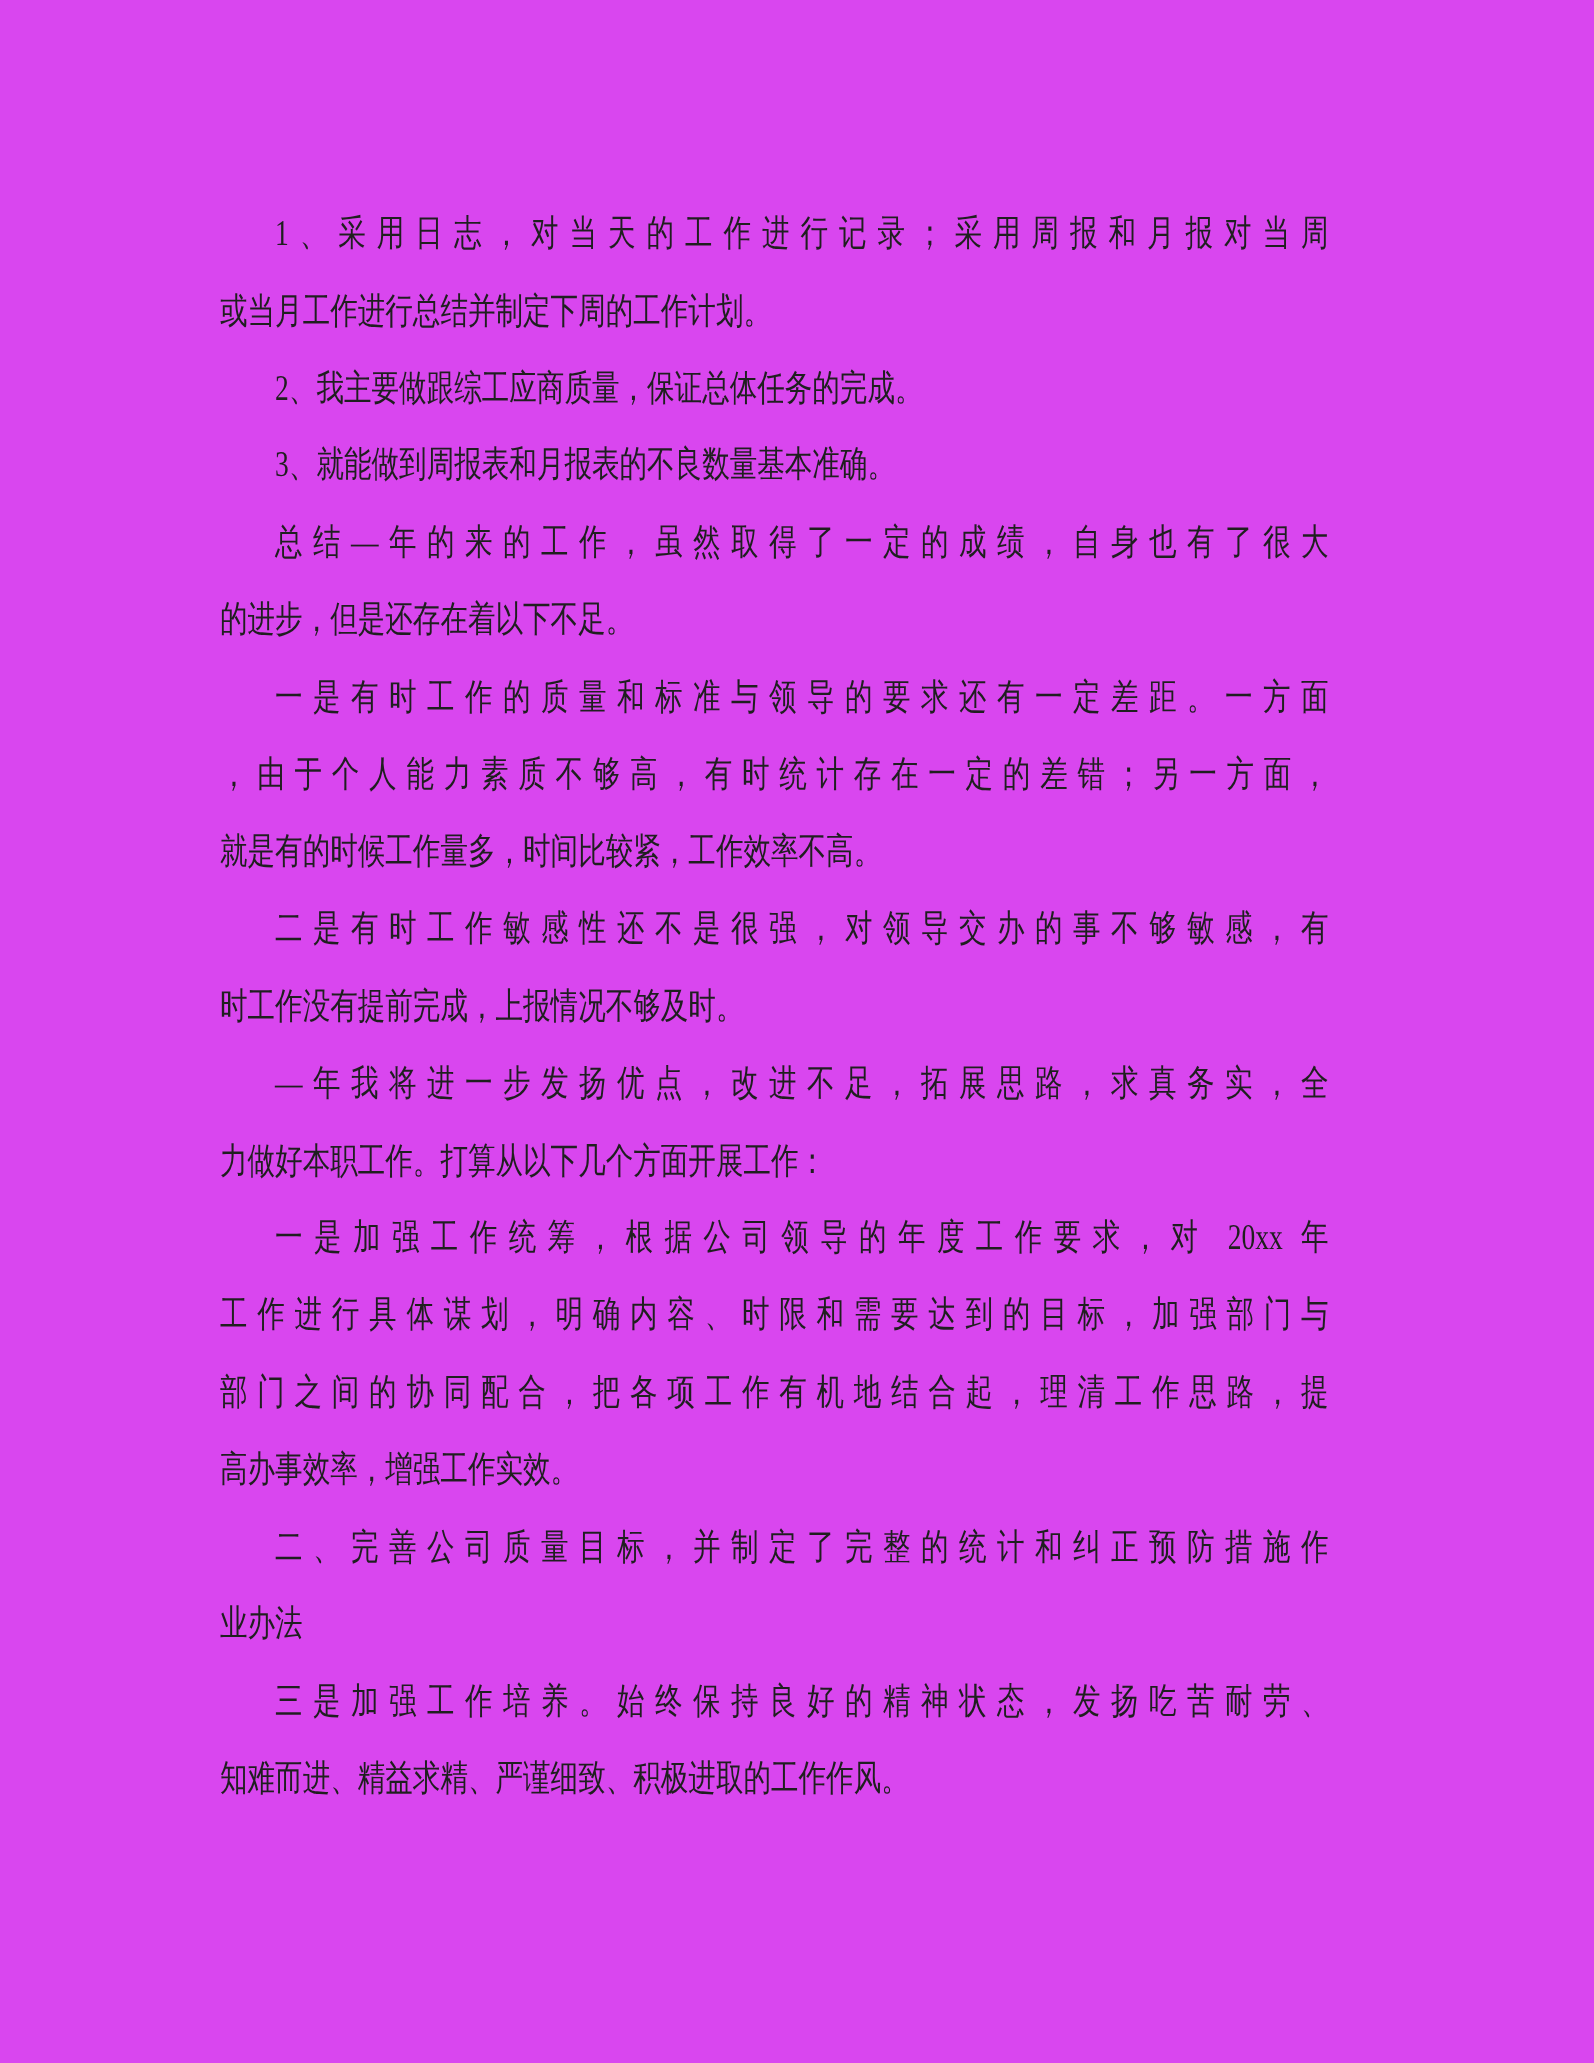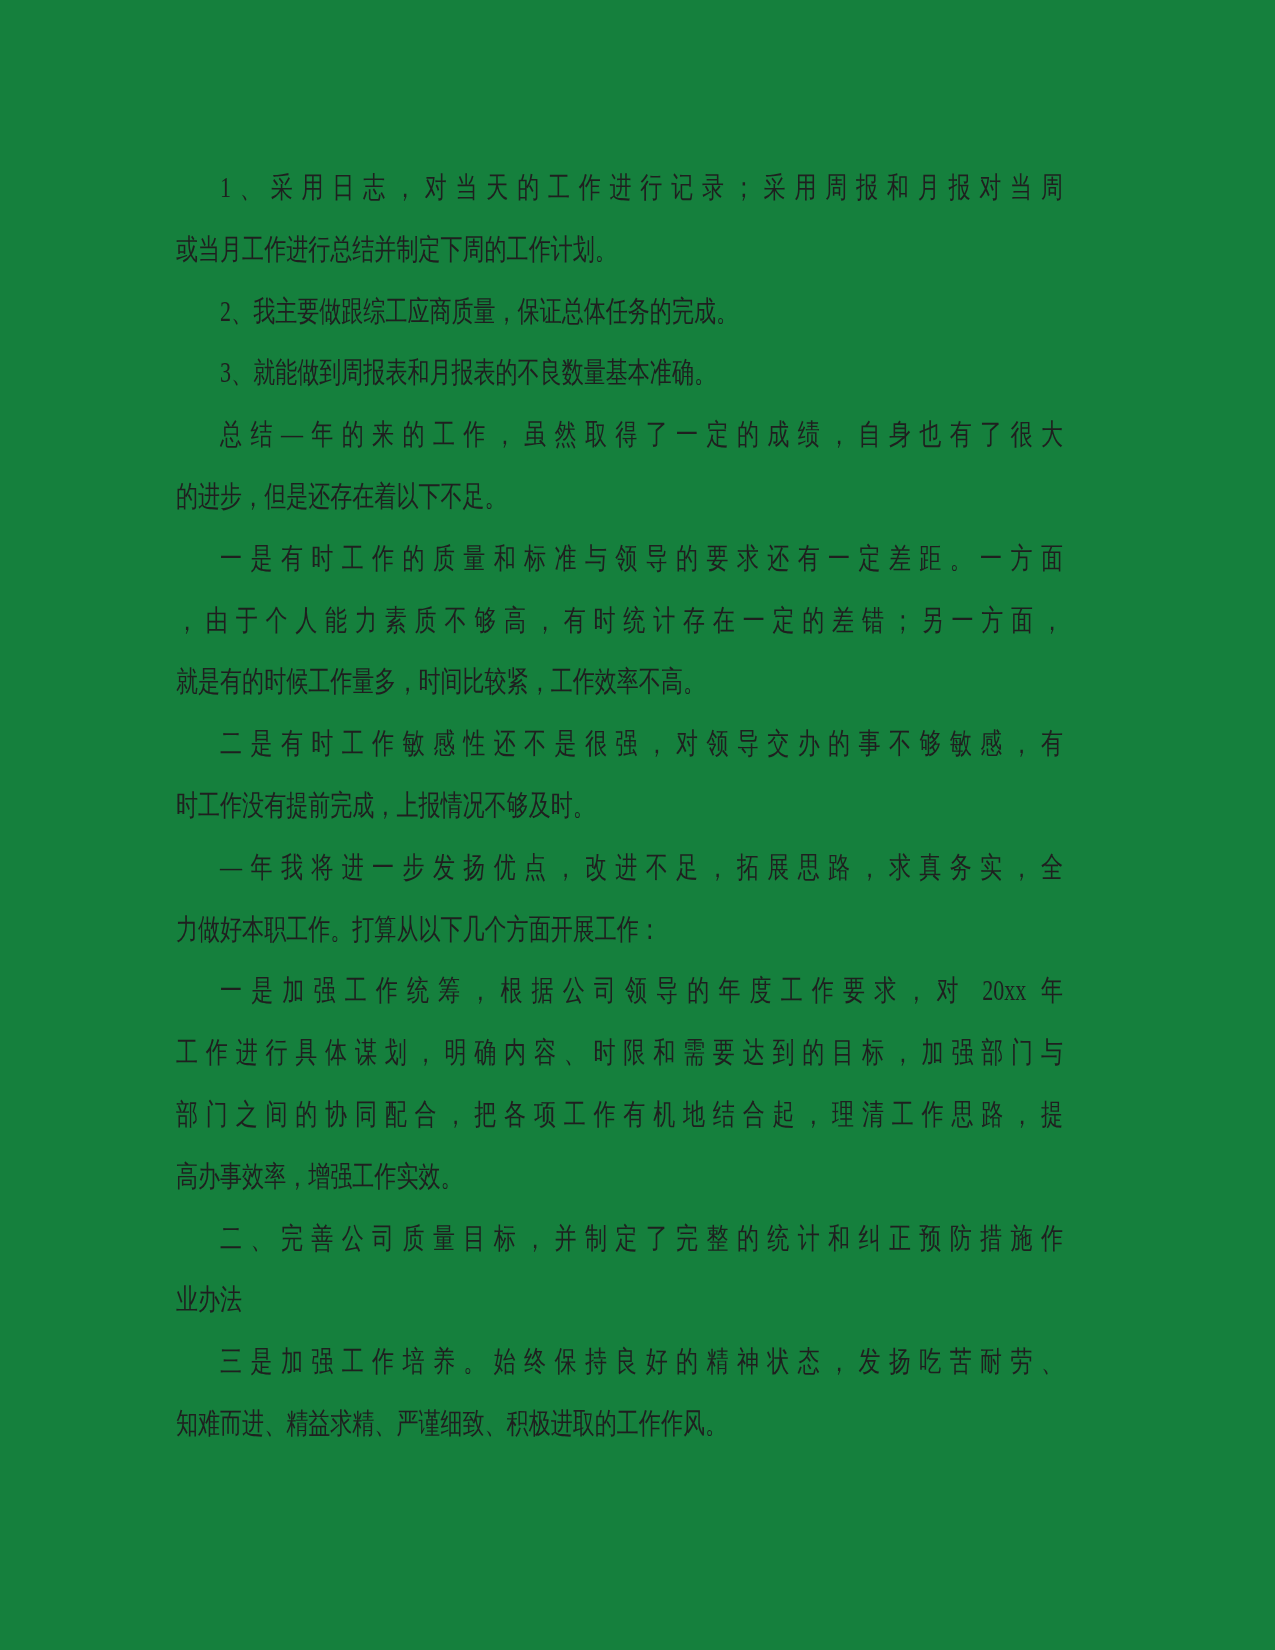--- a/index.html
+++ b/index.html
@@ -12,21 +12,21 @@
     width: 1275px;
     height: 1650px;
     position: relative;
     font-family: "Liberation Serif", "DejaVu Serif", serif;
   }
   .page {
     position: absolute;
     left: 0; top: 0;
     width: 1275px;
     height: 1650px;
-    background: #15803d;
+    background: #d946ef;
   }
   .doc-text {
     position: absolute;
     left: 176px;
     top: 157px;
     width: 1167px;        
     color: #1f1f1f;
   }
   .line {
     width: 1167px;

